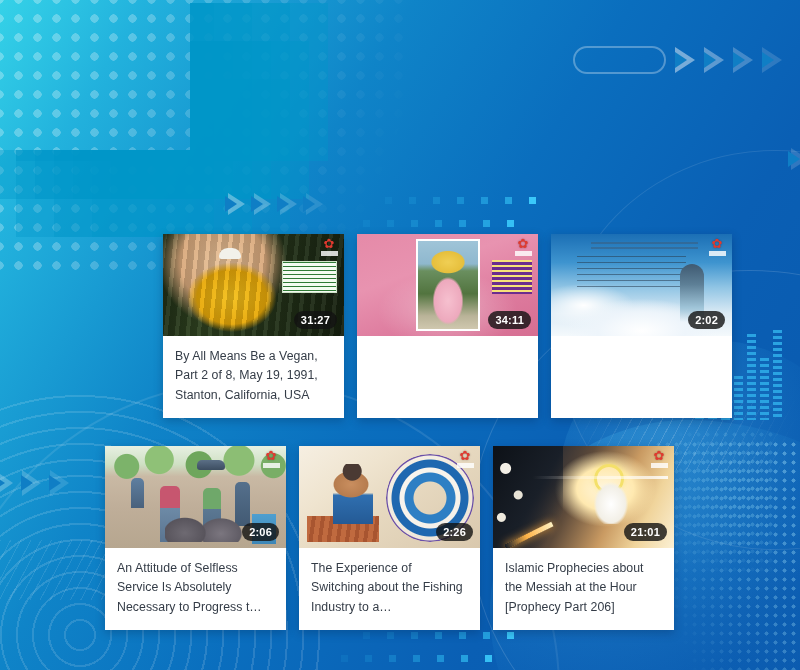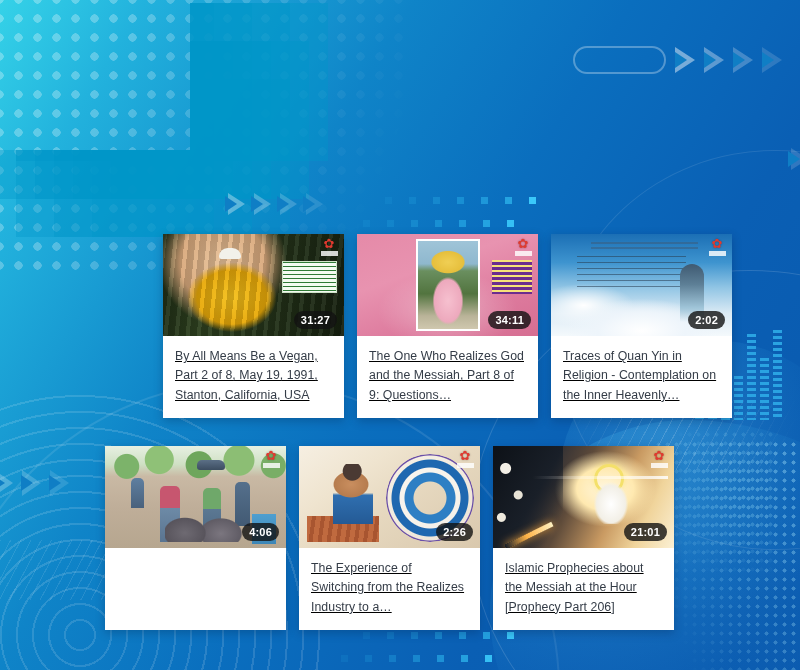--- a/index.html
+++ b/index.html
@@ -200,21 +200,20 @@
     background: rgba(17,17,17,.80);
     color: #fff;
     font-size: 11px;
     font-weight: 600;
     padding: 3px 7px;
     border-radius: 11px;
     letter-spacing: .2px;
   }
   .card-body {
     padding: 11px 12px 13px 12px;
-    text-decoration: underline;
   }
   .card-title {
     font-size: 12.3px;
     line-height: 1.58;
     color: #343c47;
     letter-spacing: .05px;
   }
 
   
   .t1 {
@@ -503,40 +502,34 @@
         <div class="thumb-inner t2">
           <div class="photo"></div>
           <div class="label"></div>
         </div>
         <div class="logo-badge">
           <span class="logo-flame">✿</span>
           <span class="logo-bar"></span>
         </div>
         <div class="duration">34:11</div>
       </div>
-      <div class="card-body">
-        <div class="card-title">The One Who Realizes God and the Messiah, Part 8 of 9: Questions…</div>
-      </div>
     </div>
 
     <div class="card">
       <div class="thumb">
         <div class="thumb-inner t3">
           <div class="hdr"></div>
           <div class="lines"></div>
           <div class="figure"></div>
         </div>
         <div class="logo-badge">
           <span class="logo-flame">✿</span>
           <span class="logo-bar"></span>
         </div>
         <div class="duration">2:02</div>
-      </div>
-      <div class="card-body">
-        <div class="card-title">Traces of Quan Yin in Religion - Contemplation on the Inner Heavenly…</div>
       </div>
     </div>
 
   </div>
 
   <div class="row row-2">
 
     <div class="card">
       <div class="thumb">
         <div class="thumb-inner t4">
@@ -546,39 +539,42 @@
           <div class="p2"></div>
           <div class="p3"></div>
           <div class="p4"></div>
           <div class="bags"></div>
           <div class="bin"></div>
         </div>
         <div class="logo-badge">
           <span class="logo-flame">✿</span>
           <span class="logo-bar"></span>
         </div>
-        <div class="duration">4:06</div>
+        <div class="duration">2:06</div>
+      </div>
+      <div class="card-body">
+        <div class="card-title">An Attitude of Selfless Service Is Absolutely Necessary to Progress t…</div>
       </div>
     </div>
 
     <div class="card">
       <div class="thumb">
         <div class="thumb-inner t5">
           <div class="swirl"></div>
           <div class="boat"></div>
           <div class="man"></div>
         </div>
         <div class="logo-badge">
           <span class="logo-flame">✿</span>
           <span class="logo-bar"></span>
         </div>
         <div class="duration">2:26</div>
       </div>
       <div class="card-body">
-        <div class="card-title">The Experience of Switching from the Realizes Industry to a…</div>
+        <div class="card-title">The Experience of Switching about the Fishing Industry to a…</div>
       </div>
     </div>
 
     <div class="card">
       <div class="thumb">
         <div class="thumb-inner t6">
           <div class="rocks"></div>
           <div class="halo"></div>
           <div class="sage"></div>
           <div class="streak"></div>

